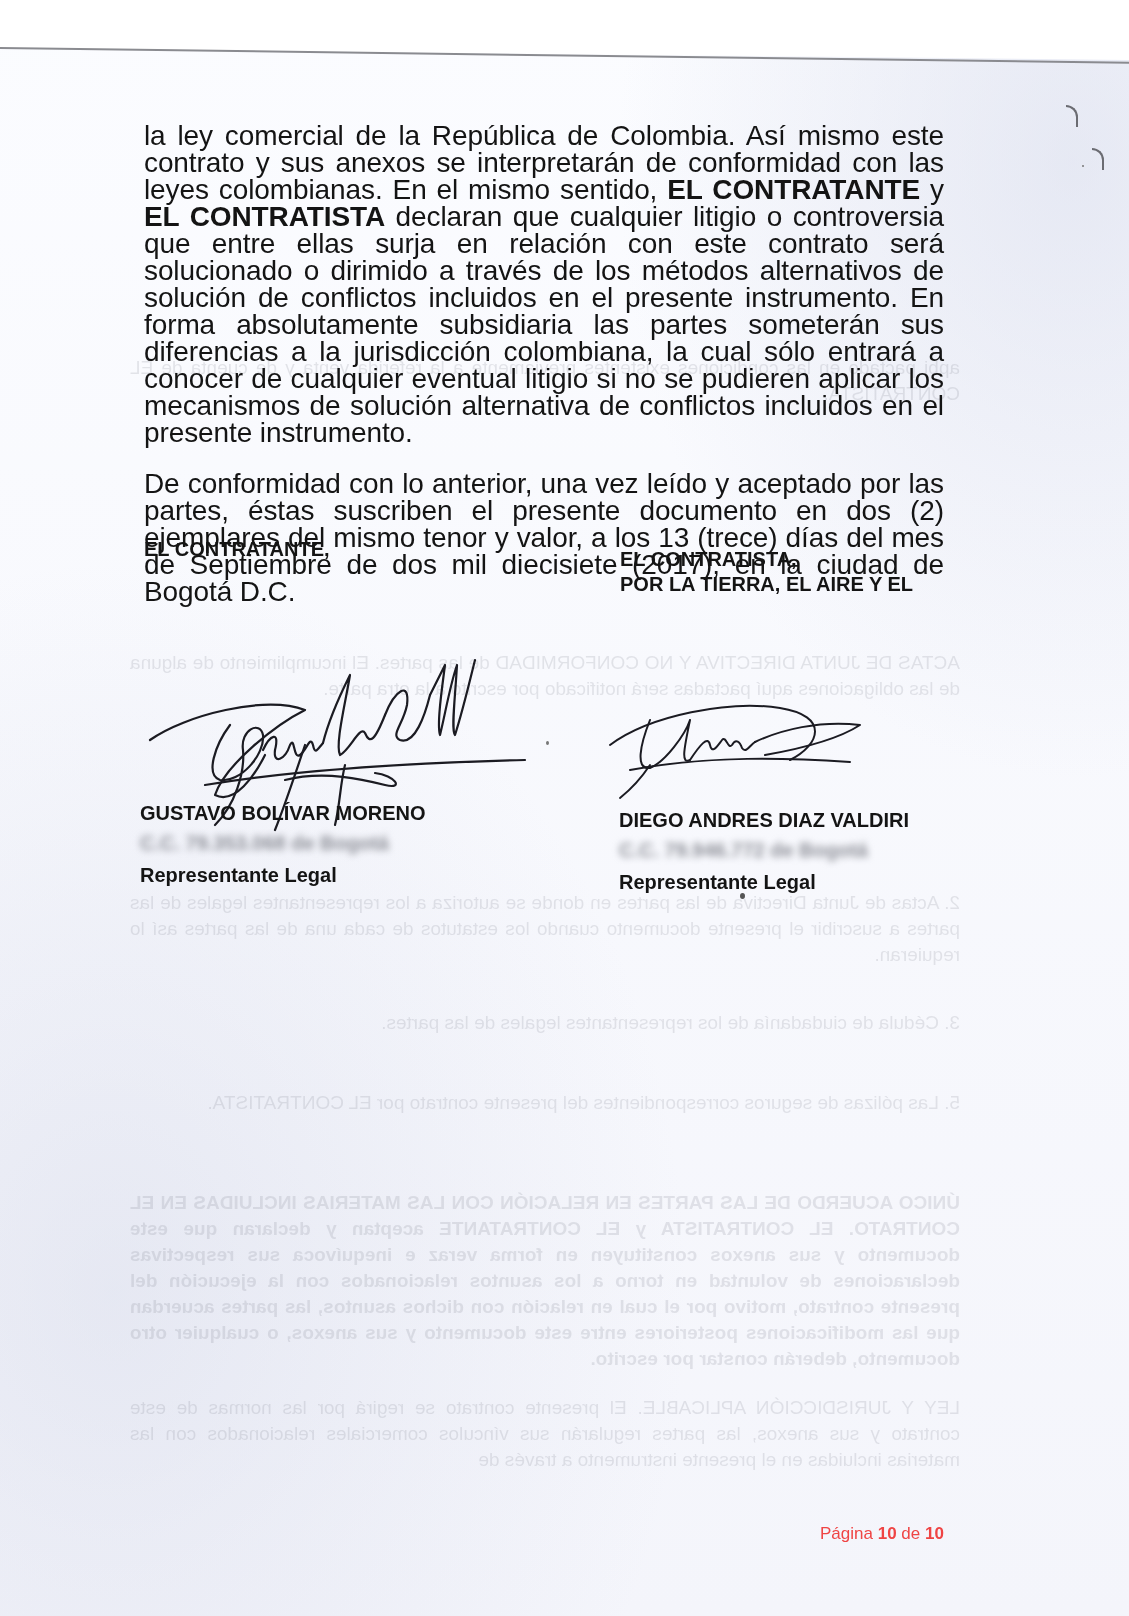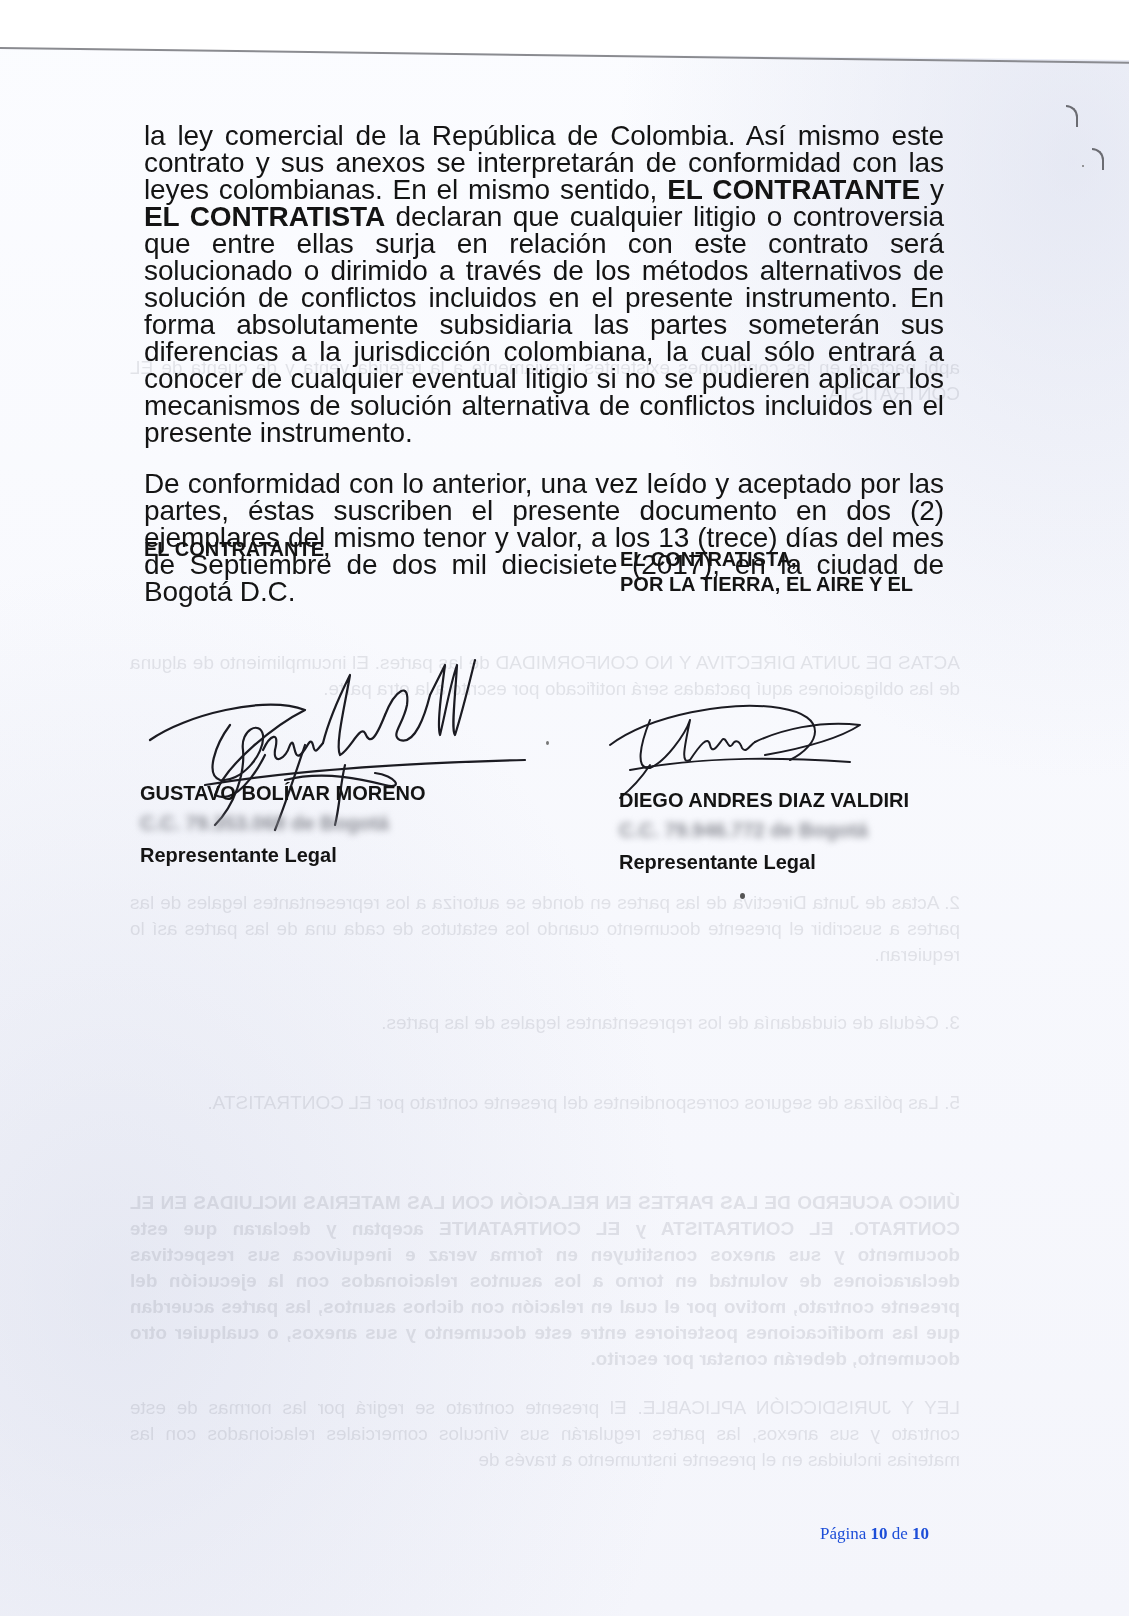--- a/index.html
+++ b/index.html
@@ -96,40 +96,41 @@
     .signature {
       position: absolute;
     }
     .sig-left-svg { left: 145px; top: 655px; }
     .sig-right-svg { left: 590px; top: 690px; }
 
     .signer {
       position: absolute;
       font-size: 20px;
       line-height: 26px;
+      margin-top: 20px;
     }
     .signer .name { font-weight: 700; display: block; }
     .signer .cc {
       display: block;
       font-weight: 700;
       color: #8c8e96;
       filter: blur(3.5px);
       margin-top: 4px;
     }
     .signer .role { font-weight: 700; display: block; margin-top: 6px; }
     .signer-left { left: 140px; top: 780px; }
     .signer-right { left: 619px; top: 787px; }
 
     .footer {
       position: absolute;
       left: 820px;
       top: 1524px;
-      font-family: Liberation Serif, serif;
+      font-family: Liberation Sans, sans-serif;
       font-size: 17px;
-      color: #1d4ed8;
+      color: #ef4444;
     }
     .footer b { font-weight: 700; }
 
     .speck { position: absolute; background: #777; border-radius: 50%; }
   </style>
 </head>
 <body>
 
 <div class="paper"></div>
 <div class="top-edge"></div>

